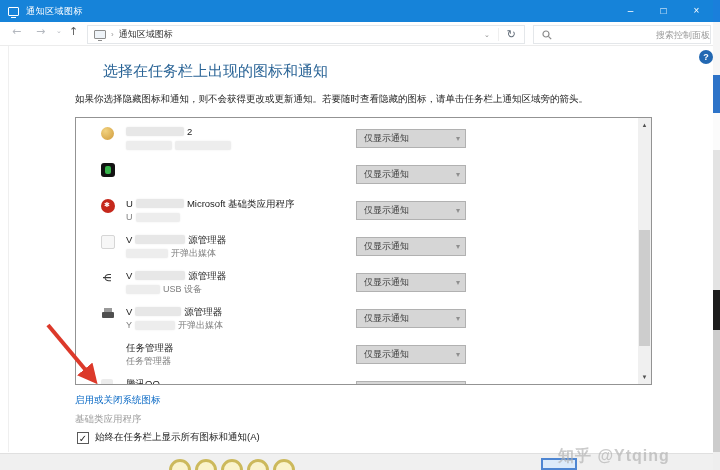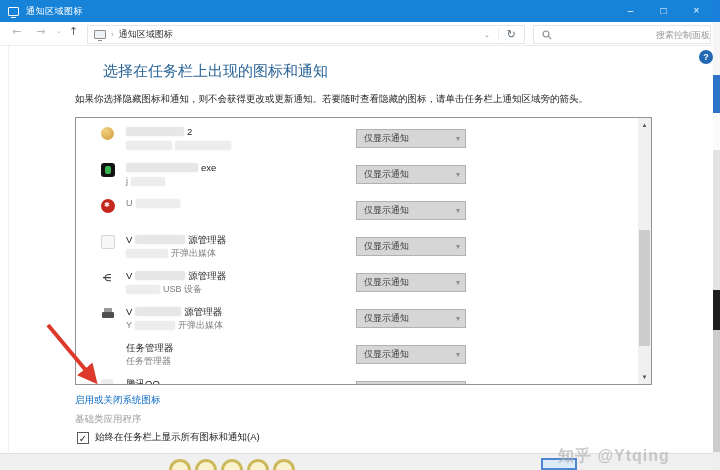--- a/index.html
+++ b/index.html
@@ -150,29 +150,26 @@
       <div class="row">
         <span class="row-icon app-pet-icon"></span>
         <div class="row-lines">
           <div class="l1"><span class="smear" style="width: 58px;"></span><span style="margin-right: 3px;">2</span></div>
           <div class="l2"><span class="smear" style="width: 46px;"></span><span class="smear" style="width: 56px;"></span></div>
         </div>
         <div class="dropdown"><span>仅显示通知</span><span class="dd-chev">▾</span></div>
       </div>
       <div class="row">
         <span class="row-icon app-green-icon"></span>
-        <div class="row-lines">
-          <div class="l1"><span class="smear" style="width: 72px;"></span><span style="margin-right: 3px;">exe</span></div>
-          <div class="l2"><span style="margin-right: 3px;">j</span><span class="smear" style="width: 34px;"></span></div>
-        </div>
         <div class="dropdown"><span>仅显示通知</span><span class="dd-chev">▾</span></div>
       </div>
       <div class="row">
         <span class="row-icon app-red-shield-icon"></span>
         <div class="row-lines">
+          <div class="l1"><span style="margin-right: 3px;">U</span><span class="smear" style="width: 48px;"></span><span style="margin-right: 3px;">Microsoft 基础类应用程序</span></div>
           <div class="l2"><span style="margin-right: 3px;">U</span><span class="smear" style="width: 44px;"></span></div>
         </div>
         <div class="dropdown"><span>仅显示通知</span><span class="dd-chev">▾</span></div>
       </div>
       <div class="row">
         <span class="row-icon device-drive-icon"></span>
         <div class="row-lines">
           <div class="l1"><span style="margin-right: 3px;">V</span><span class="smear" style="width: 50px;"></span><span style="margin-right: 3px;">源管理器</span></div>
           <div class="l2"><span class="smear" style="width: 42px;"></span><span style="margin-right: 17px;">开弹出媒体</span></div>
         </div>

